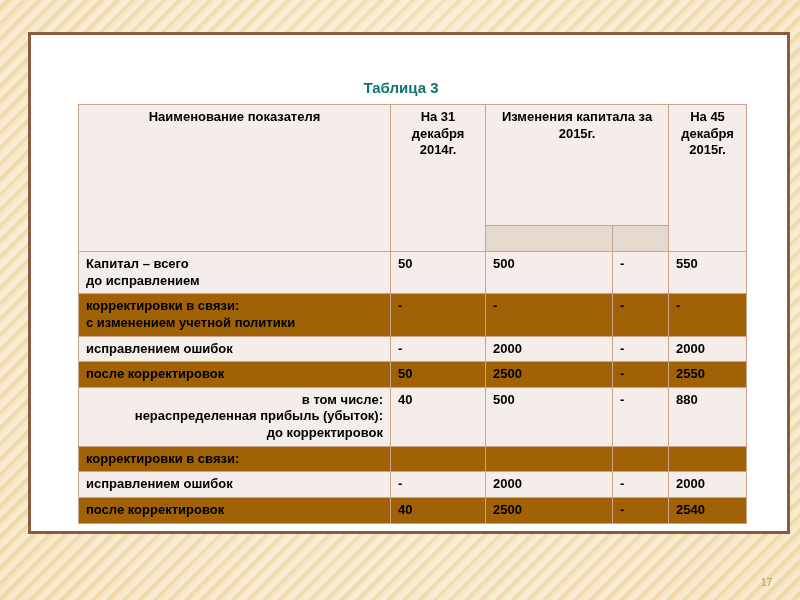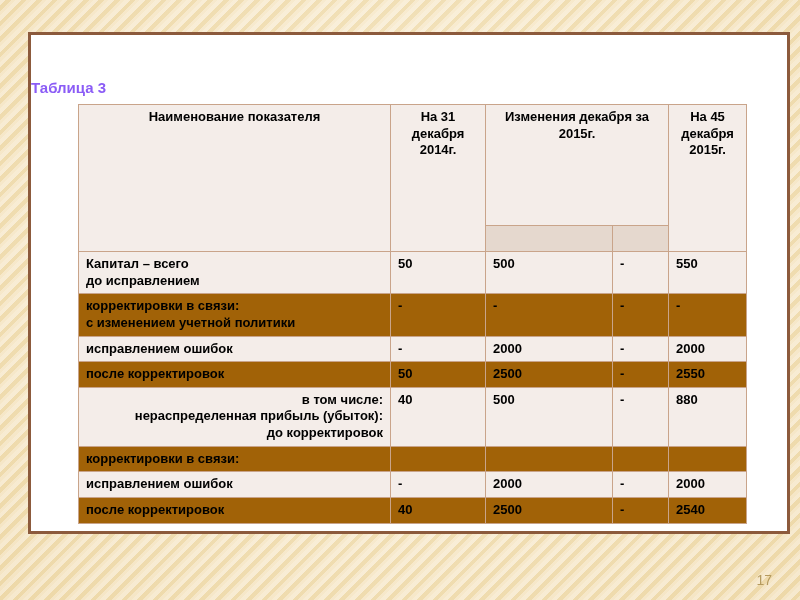--- a/index.html
+++ b/index.html
@@ -51,24 +51,24 @@
   }
 
   
   #table-caption {
     position: absolute;
     left: 0;
     top: 44px;
     width: 762px;
     padding-right: 22px;
     box-sizing: border-box;
-    text-align: left;
+    text-align: center;
     font-size: 15px;
     font-weight: bold;
-    color: #8b5cf6;
+    color: #0f766e;
     white-space: nowrap;
   }
   #slide-title {
     position: absolute;
     left: 48px;
     top: 66px;
     width: 700px;
     font-size: 15.5px;
     font-weight: bold;
     color: #000000;
@@ -121,21 +121,21 @@
   .cell-indent { padding-left: 11px; }
 
   
   #hdr-name-cell { height: 138px; }
 
   
   #page-number {
     position: absolute;
     right: 28px;
     bottom: 12px;
-    font-size: 14px;
+    font-size: 10px;
     color: #b59a5e;
     font-family: "Liberation Sans", sans-serif;
   }
 </style>
 </head>
 <body>
 
 <div id="slide-background"></div>
 
 <div id="content-frame">
@@ -149,21 +149,21 @@
     <col class="c-name">
     <col class="c-2014">
     <col class="c-chg1">
     <col class="c-chg2">
     <col class="c-2015">
   </colgroup>
   <thead>
     <tr>
       <th id="hdr-name-cell" class="hdr-light" rowspan="2">Наименование показателя</th>
       <th class="hdr-light" rowspan="2">На 31 декабря 2014г.</th>
-      <th class="hdr-light" colspan="2">Изменения декабря за 2015г.</th>
+      <th class="hdr-light" colspan="2">Изменения капитала за 2015г.</th>
       <th class="hdr-light" rowspan="2">На 45 декабря 2015г.</th>
     </tr>
     <tr>
       <th class="hdr-band"></th>
       <th class="hdr-band"></th>
     </tr>
   </thead>
   <tbody id="table-body">
       <tr class="row-light">
         <td style="white-space: pre-line;">Капитал – всего

